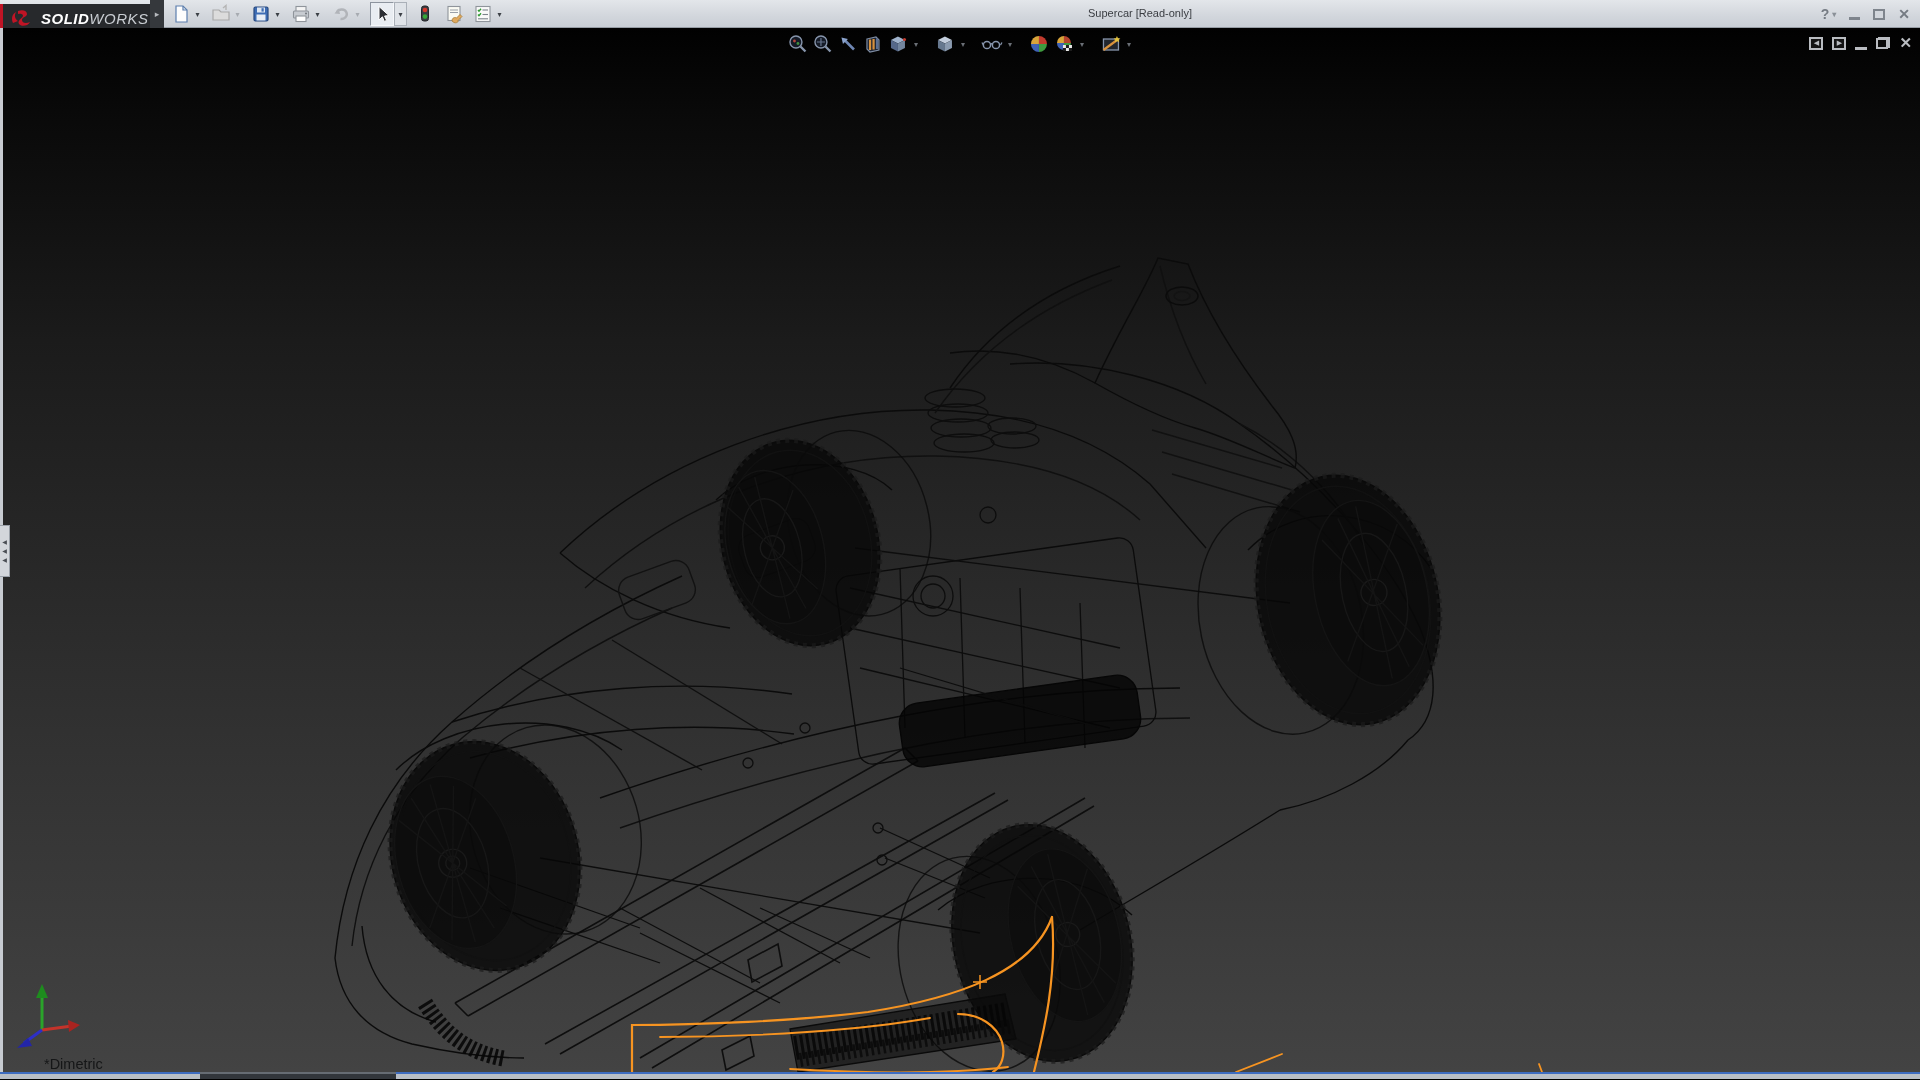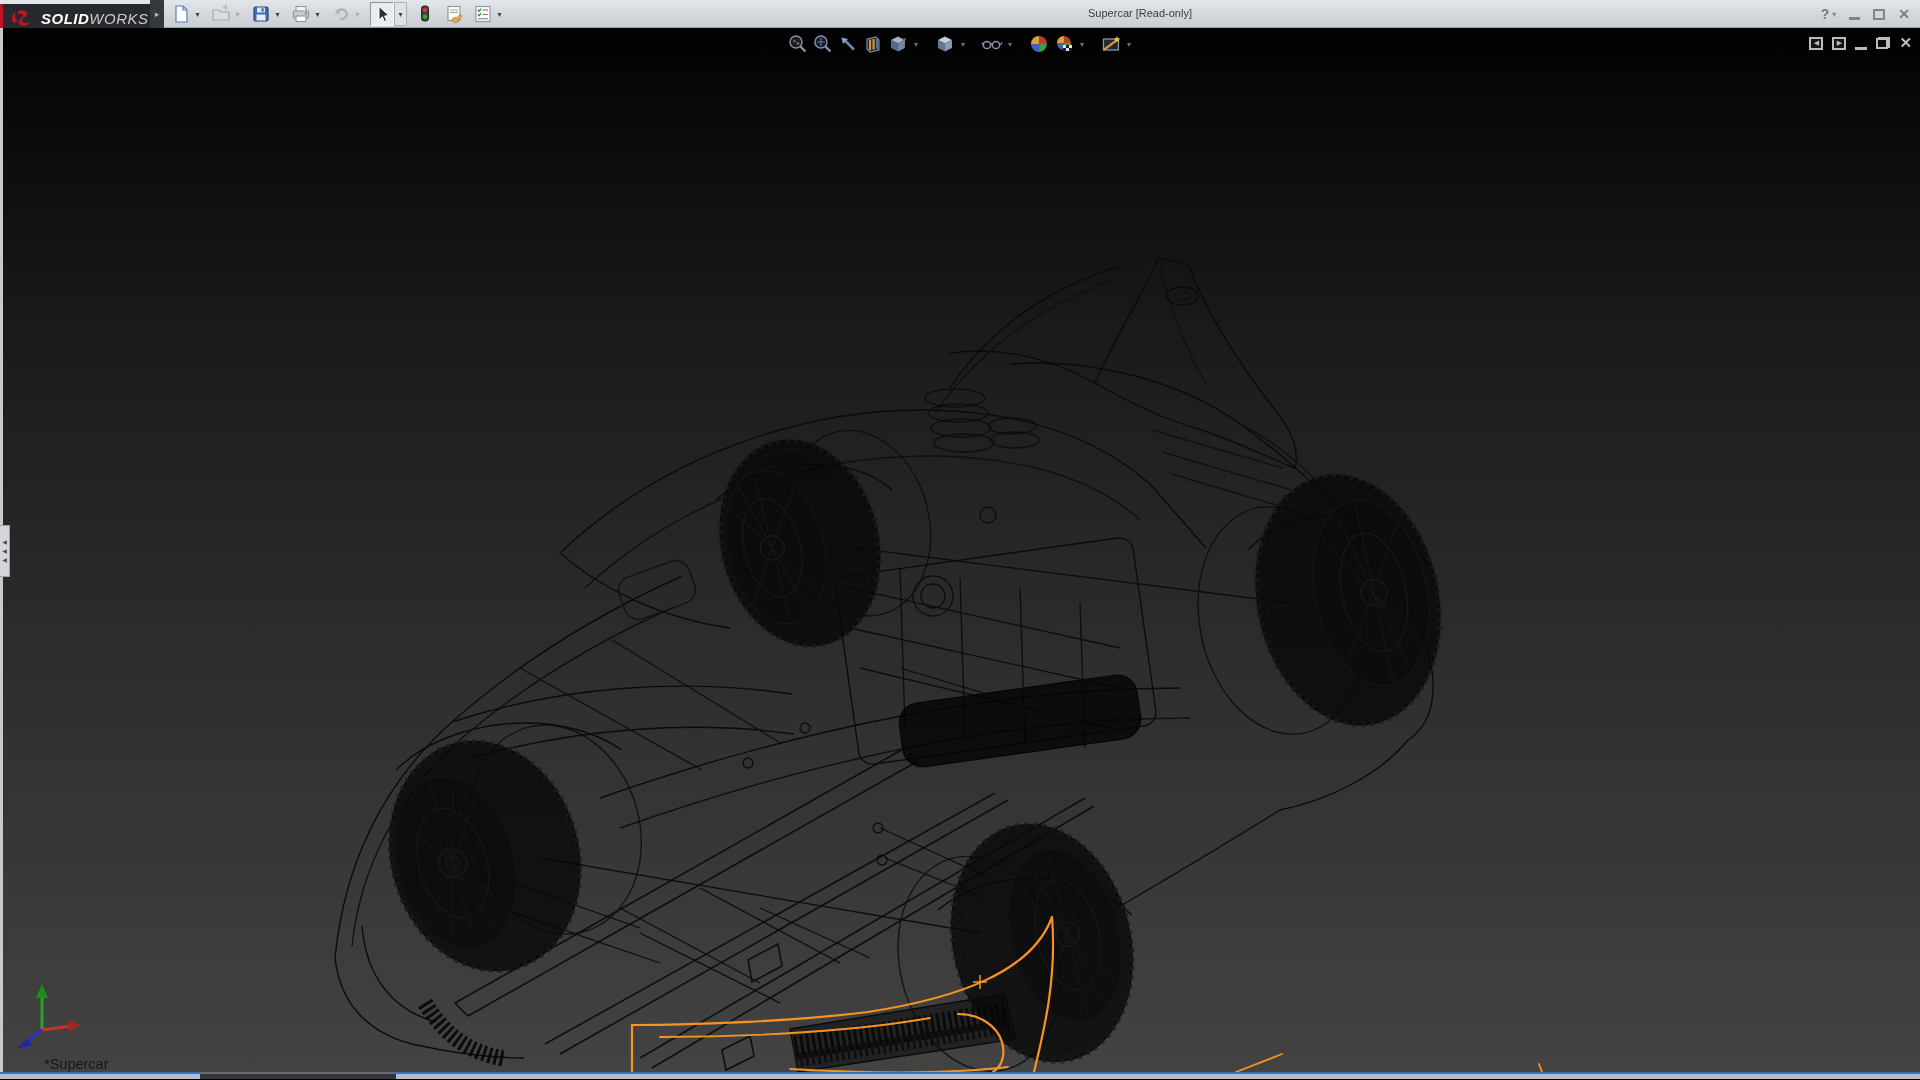--- a/index.html
+++ b/index.html
@@ -458,20 +458,20 @@
     </div>
 
     <svg class="triad" width="80" height="80" viewBox="0 0 80 80">
       <line x1="34" y1="50" x2="34" y2="16" stroke="#2aa32a" stroke-width="3"></line>
       <polygon points="34,4 40,18 28,18" fill="#1e8c1e"></polygon>
       <line x1="34" y1="50" x2="64" y2="46" stroke="#c4332a" stroke-width="3"></line>
       <polygon points="72,45 60,40 61,52" fill="#a82420"></polygon>
       <line x1="34" y1="50" x2="16" y2="63" stroke="#2d2fc6" stroke-width="3"></line>
       <polygon points="9,68 20,58 24,66" fill="#2325a8"></polygon>
     </svg>
-    <div class="view-label">*Supercar</div>
+    <div class="view-label">*Dimetric</div>
   </div>
 
   <div class="taskbar">
     <div class="task-btn"></div>
   </div>
 
 </div>
 
 </body></html>

